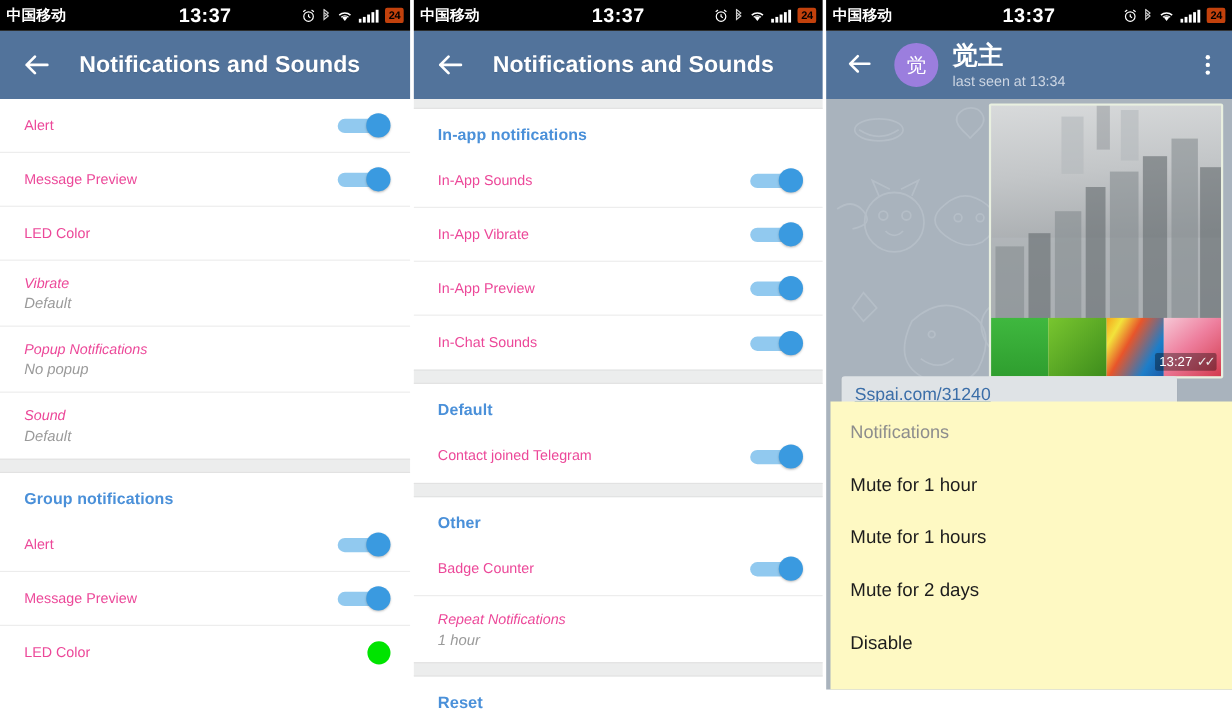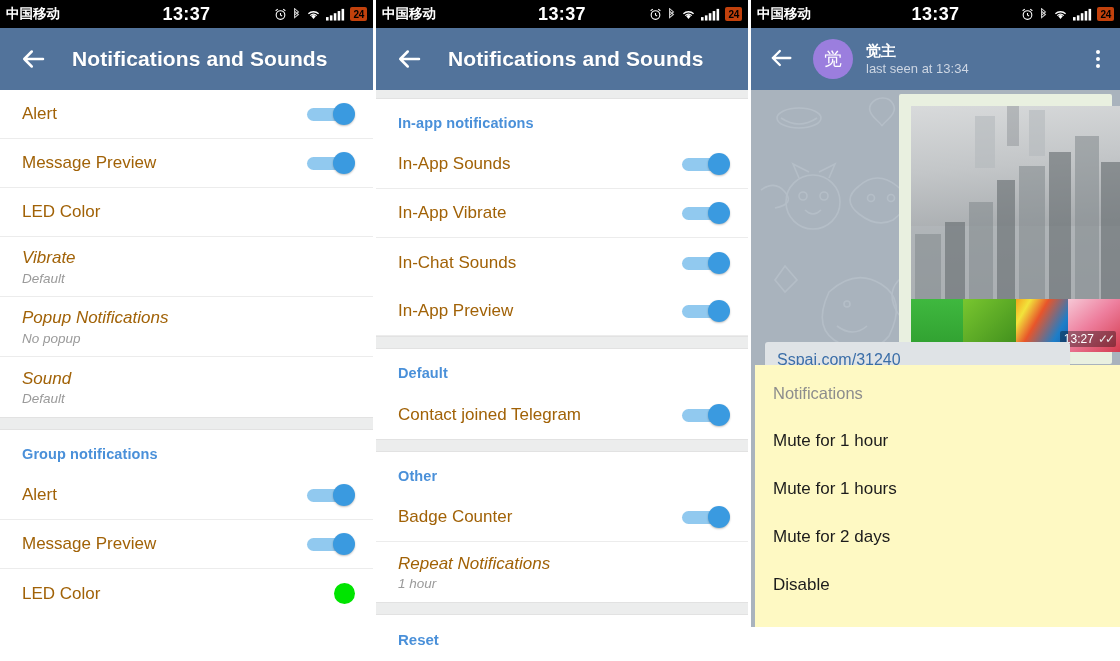--- a/index.html
+++ b/index.html
@@ -53,21 +53,21 @@
   .section-head {
     color: #4a90d9; font-size: 14.5px; font-weight: bold;
     padding: 16px 0 9px 22px; letter-spacing: 0.1px;
   }
   .row {
     position: relative; display: flex; align-items: center;
     padding: 0 18px 0 22px; border-bottom: 1px solid #ececec;
     min-height: 49px;
   }
   .row .texts { display: flex; flex-direction: column; justify-content: center; flex: 1 1 auto; }
-  .row .title { font-size: 17px; color: #a16207; line-height: 1.25; }
+  .row .title { font-size: 13px; color: #ec4899; line-height: 1.25; }
   .row .sub { font-size: 13.5px; color: #9a9a9a; margin-top: 2px; }
   .row.two-line { min-height: 60px; padding-top: 8px; padding-bottom: 8px; font-style: italic; }
 
   
   .toggle { position: relative; width: 48px; height: 22px; flex: 0 0 auto; }
   .toggle .track {
     position: absolute; left: 0; top: 5px; width: 40px; height: 13px;
     border-radius: 7px; background: #91c9ef;
   }
   .toggle .thumb {
@@ -85,33 +85,33 @@
   .chat-appbar {
     height: 62px; background: #52739B; display: flex; align-items: center;
     padding: 0 14px 0 16px; color: #fff;
   }
   .avatar {
     width: 40px; height: 40px; border-radius: 50%; background: #9b7ede;
     display: flex; align-items: center; justify-content: center;
     color: #fff; font-size: 18px; margin-left: 16px; flex: 0 0 auto;
   }
   .chat-names { margin-left: 13px; display: flex; flex-direction: column; flex: 1 1 auto;}
-  .chat-name { font-size: 15px; font-weight: bold; line-height: 1.15; }
+  .chat-name { font-size: 23px; font-weight: bold; line-height: 1.15; }
   .chat-status { font-size: 13px; color: #cdd6e3; margin-top: 2px; }
   .kebab { display: flex; flex-direction: column; gap: 3px; padding: 6px; flex: 0 0 auto;}
   .kebab i { width: 4px; height: 4px; border-radius: 50%; background: #fff; display: block; }
 
   .chat-body {
     position: relative; height: 537px; background: #a9b3bd; overflow: hidden;
   }
   .doodles { position: absolute; inset: 0; opacity: 0.33; }
 
   .photo-bubble {
     position: absolute; left: 148px; top: 4px; width: 213px;
-    background: #e9f0e0; padding: 12px; border-radius: 2px;
+    background: #e9f0e0; padding: 2px; border-radius: 2px;
   }
   .photo-main {
     width: 209px; height: 193px; position: relative; overflow: hidden;
     background: linear-gradient(175deg,#d8dadb 0%, #c3c6c8 32%, #a9adb0 62%, #9ca0a3 100%);
   }
   .bld { position: absolute; background: rgba(130,136,140,0.55); }
   .bld2 { position:absolute; background: rgba(100,106,110,0.6); }
   .bld3 { position:absolute; background: rgba(180,185,188,0.6); }
   .thumb-strip { display: flex; width: 209px; height: 53px; position: relative; }
   .thumb-strip > div { flex: 1 1 0; }
@@ -333,32 +333,32 @@
       </div>
       <div class="row">
         <div class="texts">
             <span class="title">In-App Vibrate</span>
           </div>
         <span class="toggle">
             <i class="track"></i>
             <i class="thumb"></i>
           </span>
       </div>
+      <div class="row">
+        <div class="texts">
+            <span class="title">In-App Preview</span>
+          </div>
+        <span class="toggle">
+            <i class="track"></i>
+            <i class="thumb"></i>
+          </span>
+      </div>
       <div class="row" style="border-bottom:none;">
         <div class="texts">
             <span class="title">In-Chat Sounds</span>
-          </div>
-        <span class="toggle">
-            <i class="track"></i>
-            <i class="thumb"></i>
-          </span>
-      </div>
-      <div class="row">
-        <div class="texts">
-            <span class="title">In-App Preview</span>
           </div>
         <span class="toggle">
             <i class="track"></i>
             <i class="thumb"></i>
           </span>
       </div>
 
       <div class="band"></div>
 
       <div class="section-head">Default</div>

